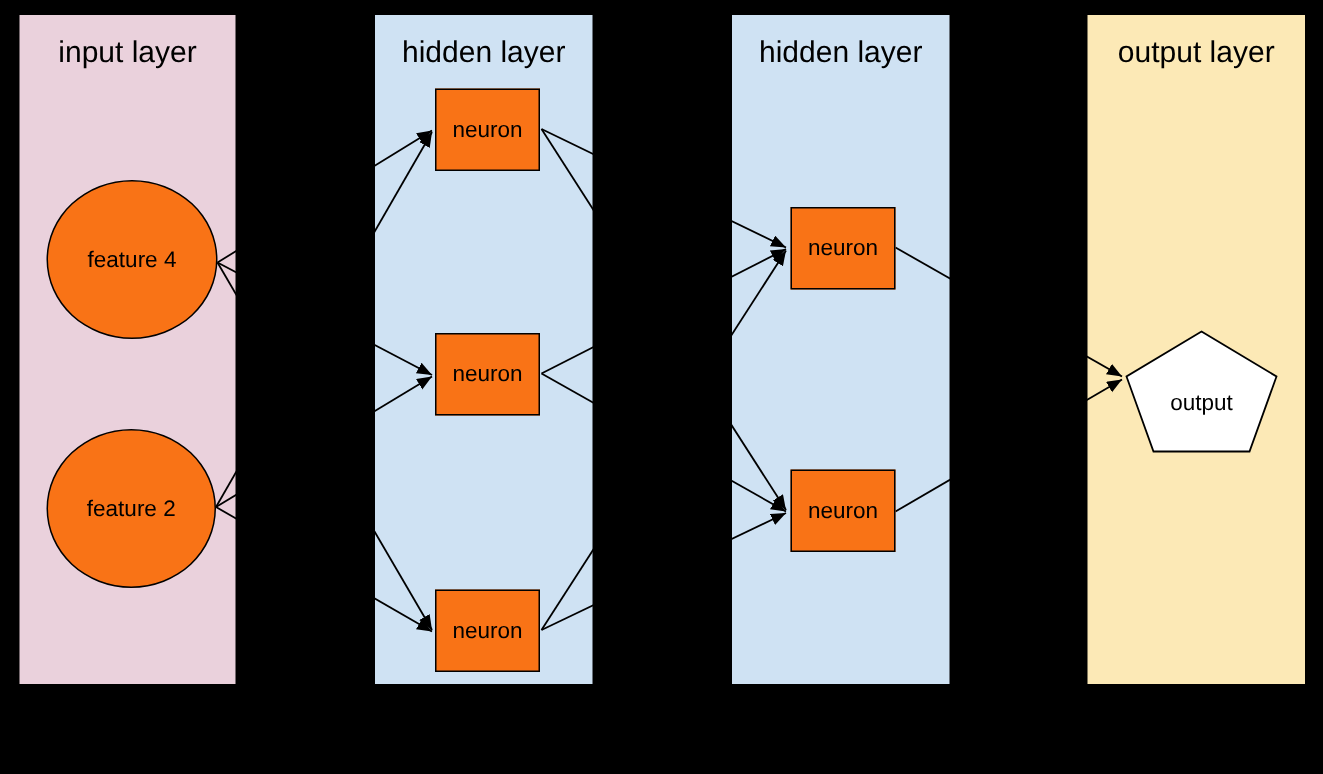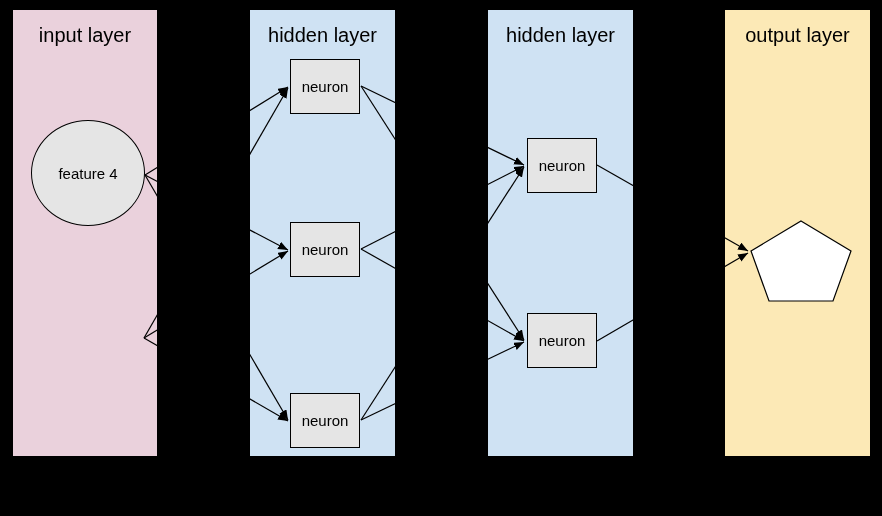--- a/index.html
+++ b/index.html
@@ -16,21 +16,21 @@
   .layer-hidden1 { left: 250px; width: 145px; background: #cfe2f3; }
   .layer-hidden2 { left: 488px; width: 145px; background: #cfe2f3; }
   .layer-output  { left: 725px; width: 145px; background: #fce9b6; }
   .layer-title {
     position: absolute; top: 13px; left: 0; width: 100%;
     text-align: center; font-size: 20px; line-height: 24px; color: #000;
   }
   .edges-svg { position: absolute; left: 0; top: 0; width: 882px; height: 516px; }
   .node {
     position: absolute; box-sizing: border-box;
-    background: #e5e5e5; border: 1px solid #000000;
+    background: #f97316; border: 1px solid #000000;
     display: flex; align-items: center; justify-content: center;
     font-size: 15px; color: #000; text-align: center;
   }
   .node-circle { border-radius: 50%; }
   .node-feature1 { left: 31px;  top: 120px; width: 114px; height: 106px; }
   .node-feature2 { left: 31px;  top: 286px; width: 113px; height: 106px; }
   .node-rect { width: 70px; height: 55px; }
   .node-h1n1 { left: 290px; top: 59px;  }
   .node-h1n2 { left: 290px; top: 222px; }
   .node-h1n3 { left: 290px; top: 393px; }
@@ -86,32 +86,38 @@
       <line x1="597" y1="165" x2="748" y2="251" marker-end="url(#arrowhead)"></line>
       <line x1="597" y1="341" x2="748" y2="253" marker-end="url(#arrowhead)"></line>
     </g>
 
     <polygon points="801,221 851,251 833,301 769,301 751,251" fill="#ffffff" stroke="#000000" stroke-width="1.2"></polygon>
   </svg>
 
   <div class="node node-circle node-feature1">
     <span>feature 4</span>
   </div>
+  <div class="node node-circle node-feature2">
+    <span>feature 2</span>
+  </div>
 
   <div class="node node-rect node-h1n1">
     <span>neuron</span>
   </div>
   <div class="node node-rect node-h1n2">
     <span>neuron</span>
   </div>
   <div class="node node-rect node-h1n3">
     <span>neuron</span>
   </div>
 
   <div class="node node-rect node-h2n1">
     <span>neuron</span>
   </div>
   <div class="node node-rect node-h2n2">
     <span>neuron</span>
   </div>
 
+  <div class="output-label">
+    <span>output</span>
+  </div>
 
 </div>
 
 </body></html>

